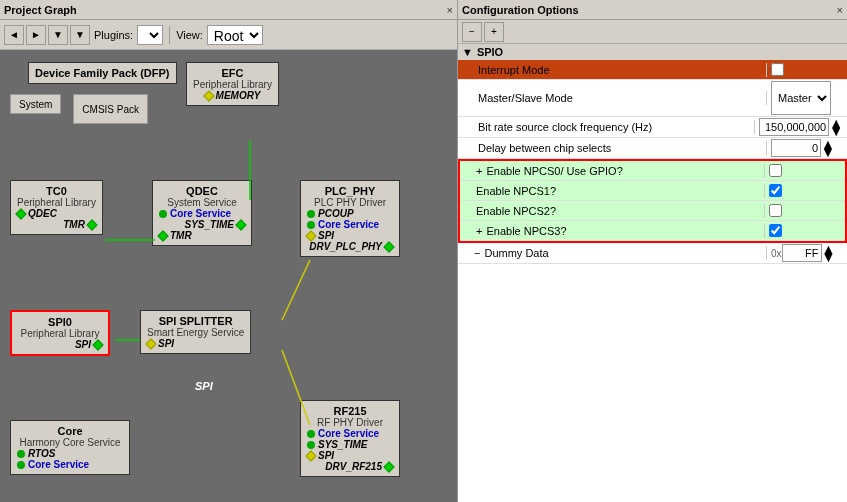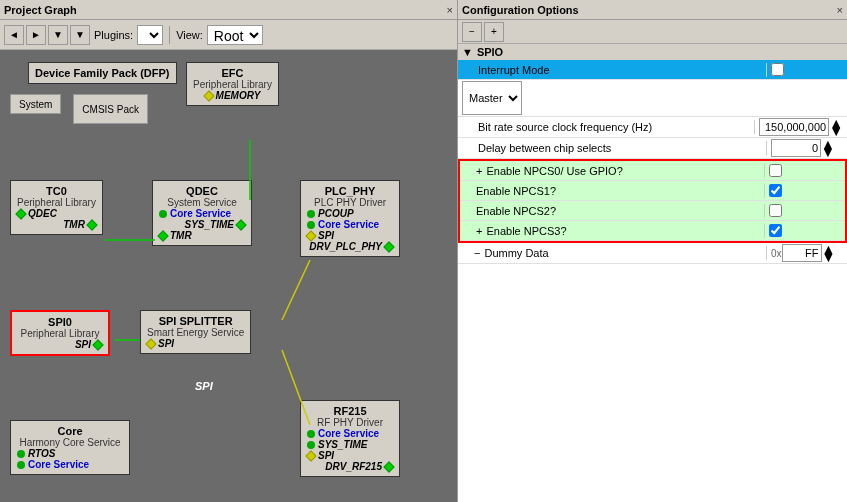--- a/index.html
+++ b/index.html
@@ -40,21 +40,21 @@
 
     .right-title-bar { background: #d4d0c8; border-bottom: 1px solid #999; padding: 2px 4px; display: flex; align-items: center; justify-content: space-between; height: 20px; }
 
     .right-toolbar { background: #d4d0c8; border-bottom: 1px solid #aaa; padding: 2px 4px; display: flex; align-items: center; gap: 2px; height: 24px; }
 
     .config-content { flex: 1; background: white; overflow-y: auto; }
 
     .section-header { background: #d4d0c8; font-weight: bold; font-size: 11px; padding: 2px 4px; display: flex; align-items: center; }
 
     .prop-row { display: flex; align-items: center; border-bottom: 1px solid #e0e0e0; min-height: 20px; }
-    .prop-row.highlighted { background: #0ea5e9; }
+    .prop-row.highlighted { background: #c2410c; }
     .prop-row.green-bg { background: #ccffcc; }
     .prop-label { flex: 1; padding: 1px 6px 1px 20px; font-size: 11px; border-right: 1px solid #ccc; }
     .prop-value { padding: 1px 4px; font-size: 11px; min-width: 80px; display: flex; align-items: center; }
 
     .select-box { border: 1px solid #999; background: white; font-size: 11px; padding: 0 2px; height: 34px; }
     .num-input { border: 1px solid #999; background: white; font-size: 11px; padding: 0 2px; height: 18px; width: 70px; text-align: right; }
     .checkbox { width: 13px; height: 13px; }
 
     .spi0-node { border: 2px solid red; }
   </style>
@@ -246,20 +246,21 @@
       </div>
 
       <div class="prop-row highlighted">
         <div class="prop-label">Interrupt Mode</div>
         <div class="prop-value">
           <input type="checkbox" class="checkbox" style="">
         </div>
       </div>
 
       <div class="prop-row">
+        <div class="prop-label">Master/Slave Mode</div>
         <div class="prop-value">
           <select class="select-box">
             <option>Master</option>
           </select>
         </div>
       </div>
 
       <div class="prop-row">
         <div class="prop-label">Bit rate source clock frequency (Hz)</div>
         <div class="prop-value">

